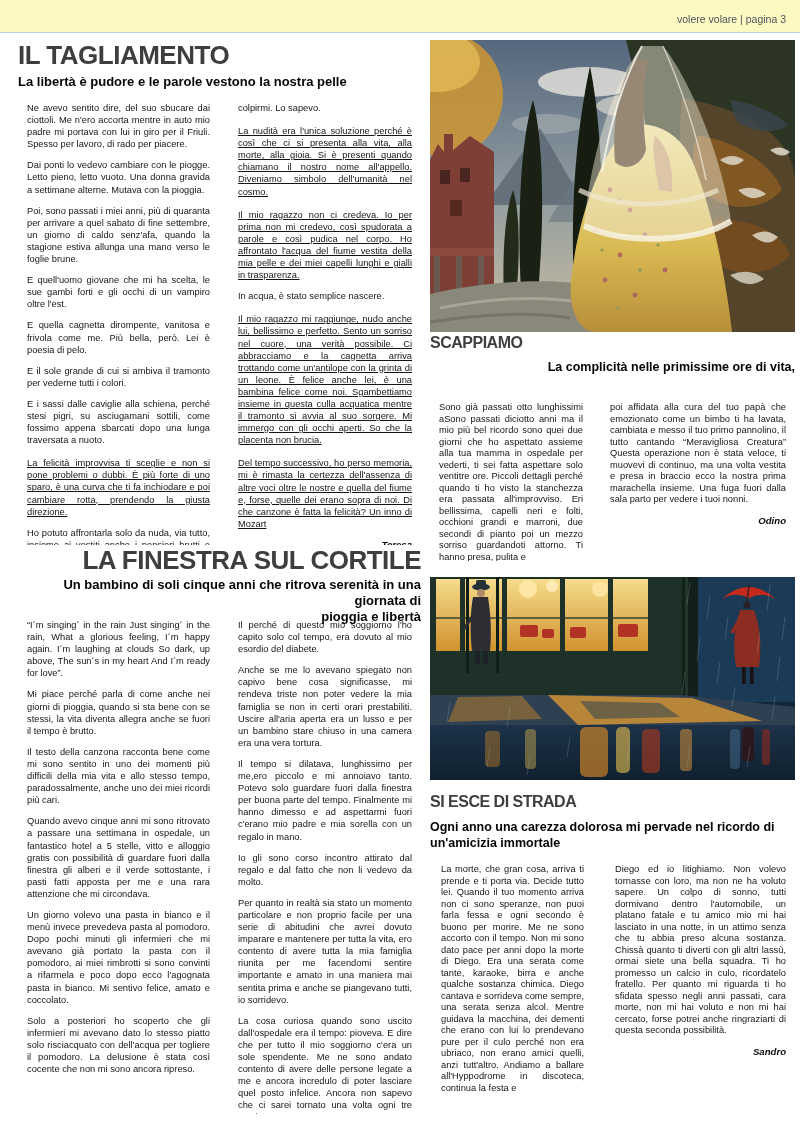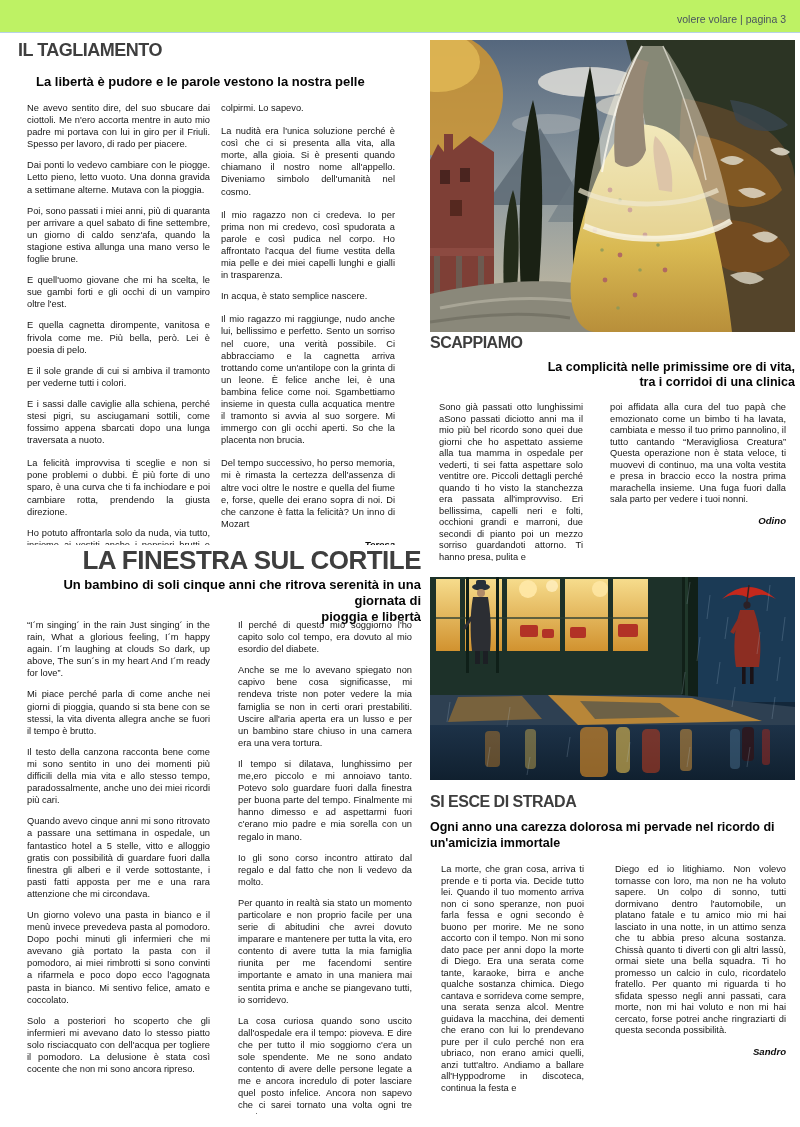--- a/index.html
+++ b/index.html
@@ -2,49 +2,49 @@
 <html><head>
 <meta charset="utf-8">
 <style>
   html,body{margin:0;padding:0;}
   body{
     width:800px;height:1127px;position:relative;background:#ffffff;
     font-family:"Liberation Sans", sans-serif;color:#141414;overflow:hidden;
   }
   .topbar{
     position:absolute;left:0;top:0;width:800px;height:33px;
-    background:#bef264;border-bottom:1px solid #b7d2e6;box-sizing:border-box;padding-left:8px;
+    background:#fef9c3;border-bottom:1px solid #b7d2e6;box-sizing:border-box;padding-left:8px;
   }
   .topbar-text{
     position:absolute;right:14px;top:13px;font-size:10.5px;color:#49545f;
   }
   .article-title{
     position:absolute;font-weight:bold;color:#3e3e3e;letter-spacing:-0.5px;
     white-space:nowrap;
   }
   .subtitle{
     position:absolute;font-weight:bold;color:#050505;
   }
   .body-col{
     position:absolute;text-align:justify;font-size:9.3px;line-height:12.1px;
     color:#151515;overflow:hidden;
   }
   .body-col-sm{
     position:absolute;text-align:justify;font-size:9.3px;line-height:11.5px;
     color:#151515;overflow:hidden;
   }
   .body-col p,.body-col-sm p{margin:9px;}
-  p.gap{margin-top:11px;}
+  p.gap{margin-top:11px;text-decoration:underline;}
   .sig{text-align:right;font-weight:bold;margin-top:11px;font-size:9.6px;color:#0a0a0a;font-style:italic;}
   .illus{position:absolute;display:block;}
   
-  #t1{left:18px;top:40px;font-size:18px;}
-  #t1sub{left:36px;top:74px;font-size:13px;}
+  #t1{left:18px;top:40px;font-size:26px;}
+  #t1sub{left:18px;top:74px;font-size:13px;}
   #a1c1{left:18px;top:93px;width:201px;height:452px;}
-  #a1c2{left:212px;top:93px;width:192px;height:452px;}
+  #a1c2{left:229px;top:93px;width:192px;height:452px;}
   #img1{left:430px;top:40px;width:365px;height:292px;}
   #scapTitle{left:430px;top:334px;width:365px;font-size:16px;}
   #scapSub{left:430px;top:360px;width:365px;text-align:right;font-size:12.5px;line-height:15px;}
   #sc1{left:430px;top:393px;width:162px;height:168px;}
   #sc2{left:601px;top:393px;width:194px;height:168px;}
   #finTitle{left:18px;top:545px;width:403px;text-align:right;font-size:26px;}
   #finSub{left:18px;top:577px;width:403px;text-align:right;font-size:13px;line-height:16px;}
   #fc1{left:18px;top:610px;width:201px;height:505px;}
   #fc2{left:229px;top:610px;width:192px;height:505px;}
   #img2{left:430px;top:577px;width:365px;height:203px;}
@@ -172,21 +172,20 @@
     <path d="M154,186 C200,206 270,201 301,181" stroke="#f8f3e2" stroke-width="6" fill="none" opacity="0.85"></path>
     <path d="M149,150 C190,170 252,167 288,150" stroke="#f0e8d0" stroke-width="5" fill="none" opacity="0.7"></path>
     <path d="M212,6 C195,36 180,82 172,132" stroke="#fdfaf0" stroke-width="2" fill="none" opacity="0.8"></path>
     <path d="M233,6 C248,40 266,90 276,140" stroke="#fdfaf0" stroke-width="1.5" fill="none" opacity="0.6"></path>
   </g>
 </svg>
 
 <div id="scapTitle" class="article-title">SCAPPIAMO</div>
 <div id="scapSub" class="subtitle">
   <div>La complicità nelle primissime ore di vita,</div>
-  <div>tra i corridoi di una clinica</div>
 </div>
 <div id="sc1" class="body-col-sm">
   <p>Sono già passati otto lunghissimi aSono passati diciotto anni ma il mio più bel ricordo sono quei due giorni che ho aspettato assieme alla tua mamma in ospedale per vederti, ti sei fatta aspettare solo ventitre ore. Piccoli dettagli perché quando ti ho visto la stanchezza era passata all'improvviso. Eri bellissima, capelli neri e folti, occhioni grandi e marroni, due secondi di pianto poi un mezzo sorriso guardandoti attorno. Ti hanno presa, pulita e</p>
 </div>
 <div id="sc2" class="body-col-sm">
   <p>poi affidata alla cura del tuo papà che emozionato come un bimbo ti ha lavata, cambiata e messo il tuo primo pannolino, il tutto cantando “Meravigliosa Creatura” Questa operazione non è stata veloce, ti muovevi di continuo, ma una volta vestita e presa in braccio ecco la nostra prima marachella insieme. Una fuga fuori dalla sala parto per vedere i tuoi nonni.</p>
   <p class="sig">Odino</p>
 </div>
 
 <div id="finTitle" class="article-title">LA FINESTRA SUL CORTILE</div>

